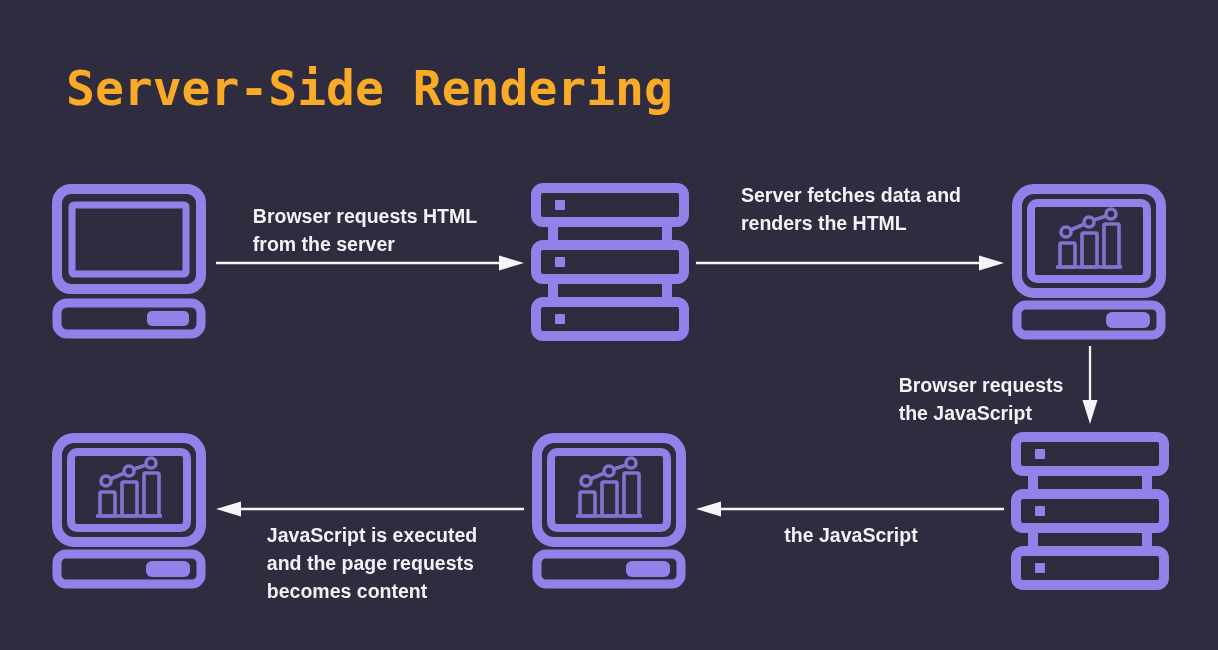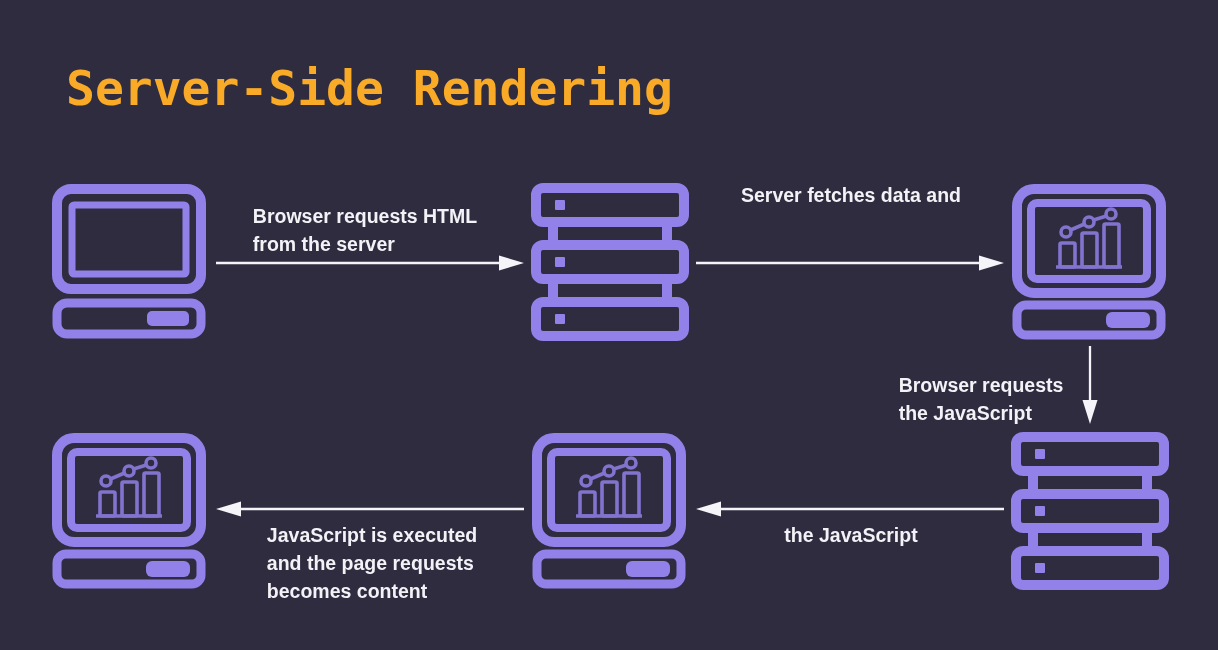--- a/index.html
+++ b/index.html
@@ -130,20 +130,21 @@
     </g>
   </svg>
 
   <div class="label" style="left:365px;top:202px">
     <div>Browser requests HTML</div>
     <div>from the server</div>
   </div>
 
   <div class="label" style="left:851px;top:181px">
     <div>Server fetches data and</div>
+    <div>renders the HTML</div>
   </div>
 
   <div class="label" style="left:981px;top:371px">
     <div>Browser requests</div>
     <div>the JavaScript</div>
   </div>
 
   <div class="label" style="left:851px;top:521px">
     <div>the JavaScript</div>
   </div>

